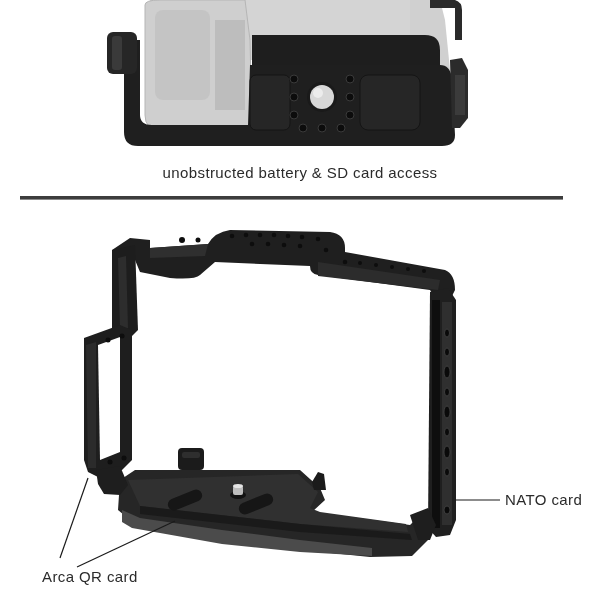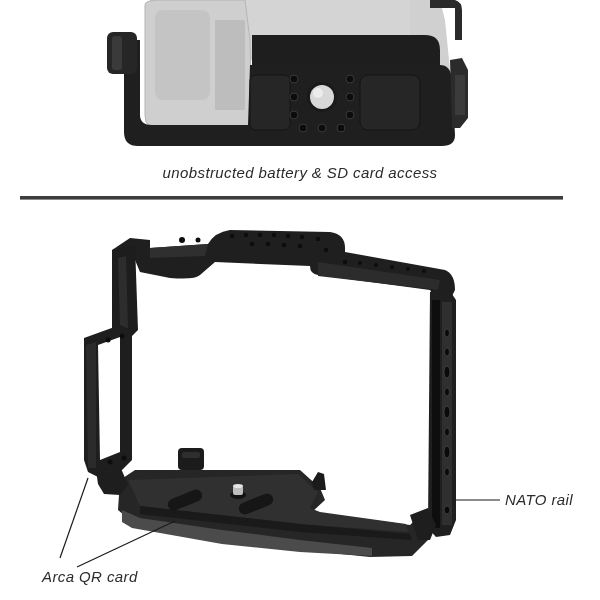--- a/index.html
+++ b/index.html
@@ -1,17 +1,17 @@
 <!DOCTYPE html>
 <html><head>
   <meta charset="utf-8">
   <style>
     html, body { margin: 0; padding: 0; background: #ffffff; }
     body { width: 600px; height: 600px; position: relative; overflow: hidden; font-family: "Liberation Sans", sans-serif; }
-    .abs { position: absolute; font-style: italic; }
+    .abs { position: absolute; }
     .caption { color: #2b2b2b; font-size: 15px; letter-spacing: 0.4px; white-space: nowrap; }
     #top-caption { left: 0; width: 600px; top: 164px; text-align: center; font-size: 15px; }
     #divider { left: 20px; top: 196px; width: 543px; height: 3px; background: #3d3d3d; border-bottom: 1px solid #8a8a8a; }
     #nato-label { left: 505px; top: 491px; }
     #arca-label { left: 42px; top: 568px; }
     svg { position: absolute; left: 0; top: 0; }
   </style>
 </head>
 <body>
 
@@ -145,14 +145,14 @@
 
   <g stroke="#1a1a1a" stroke-width="1.2" fill="none">
     <line x1="455" y1="500" x2="500" y2="500"></line>
     <line x1="88" y1="478" x2="60" y2="558"></line>
     <line x1="175" y1="521" x2="77" y2="567"></line>
   </g>
 </svg>
 
 <div id="top-caption" class="abs caption">unobstructed battery &amp; SD card access</div>
 <div id="divider" class="abs"></div>
-<div id="nato-label" class="abs caption">NATO rail</div>
+<div id="nato-label" class="abs caption">NATO card</div>
 <div id="arca-label" class="abs caption">Arca QR card</div>
 
 </body></html>

